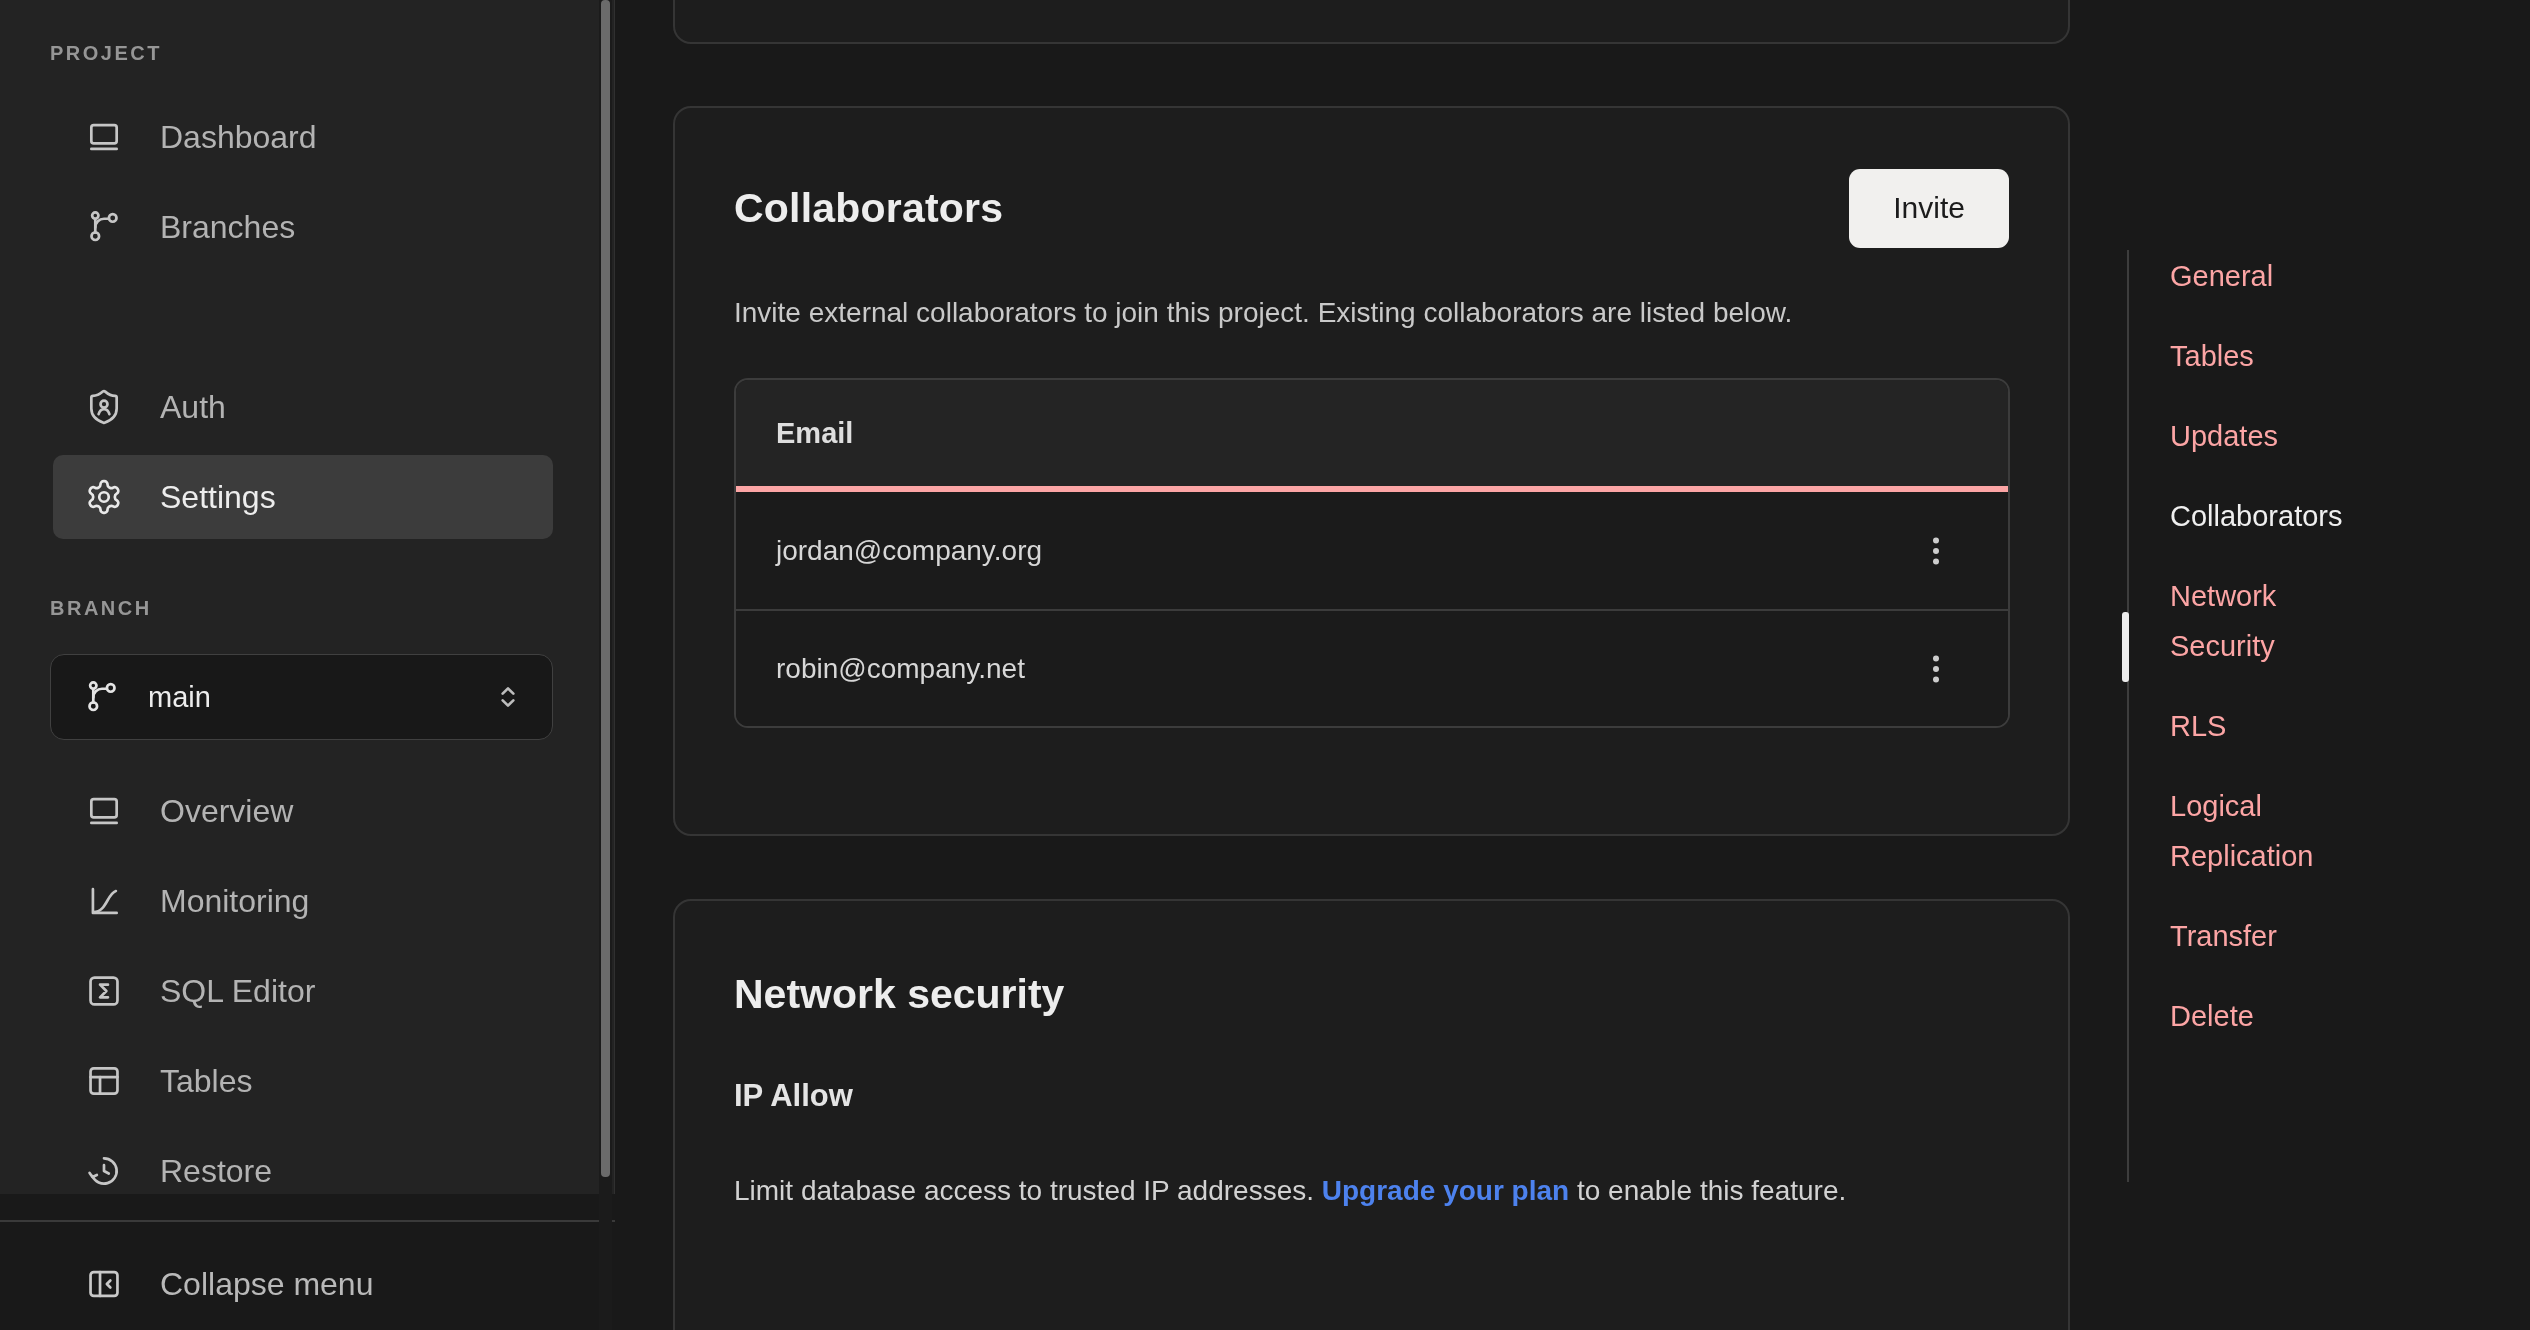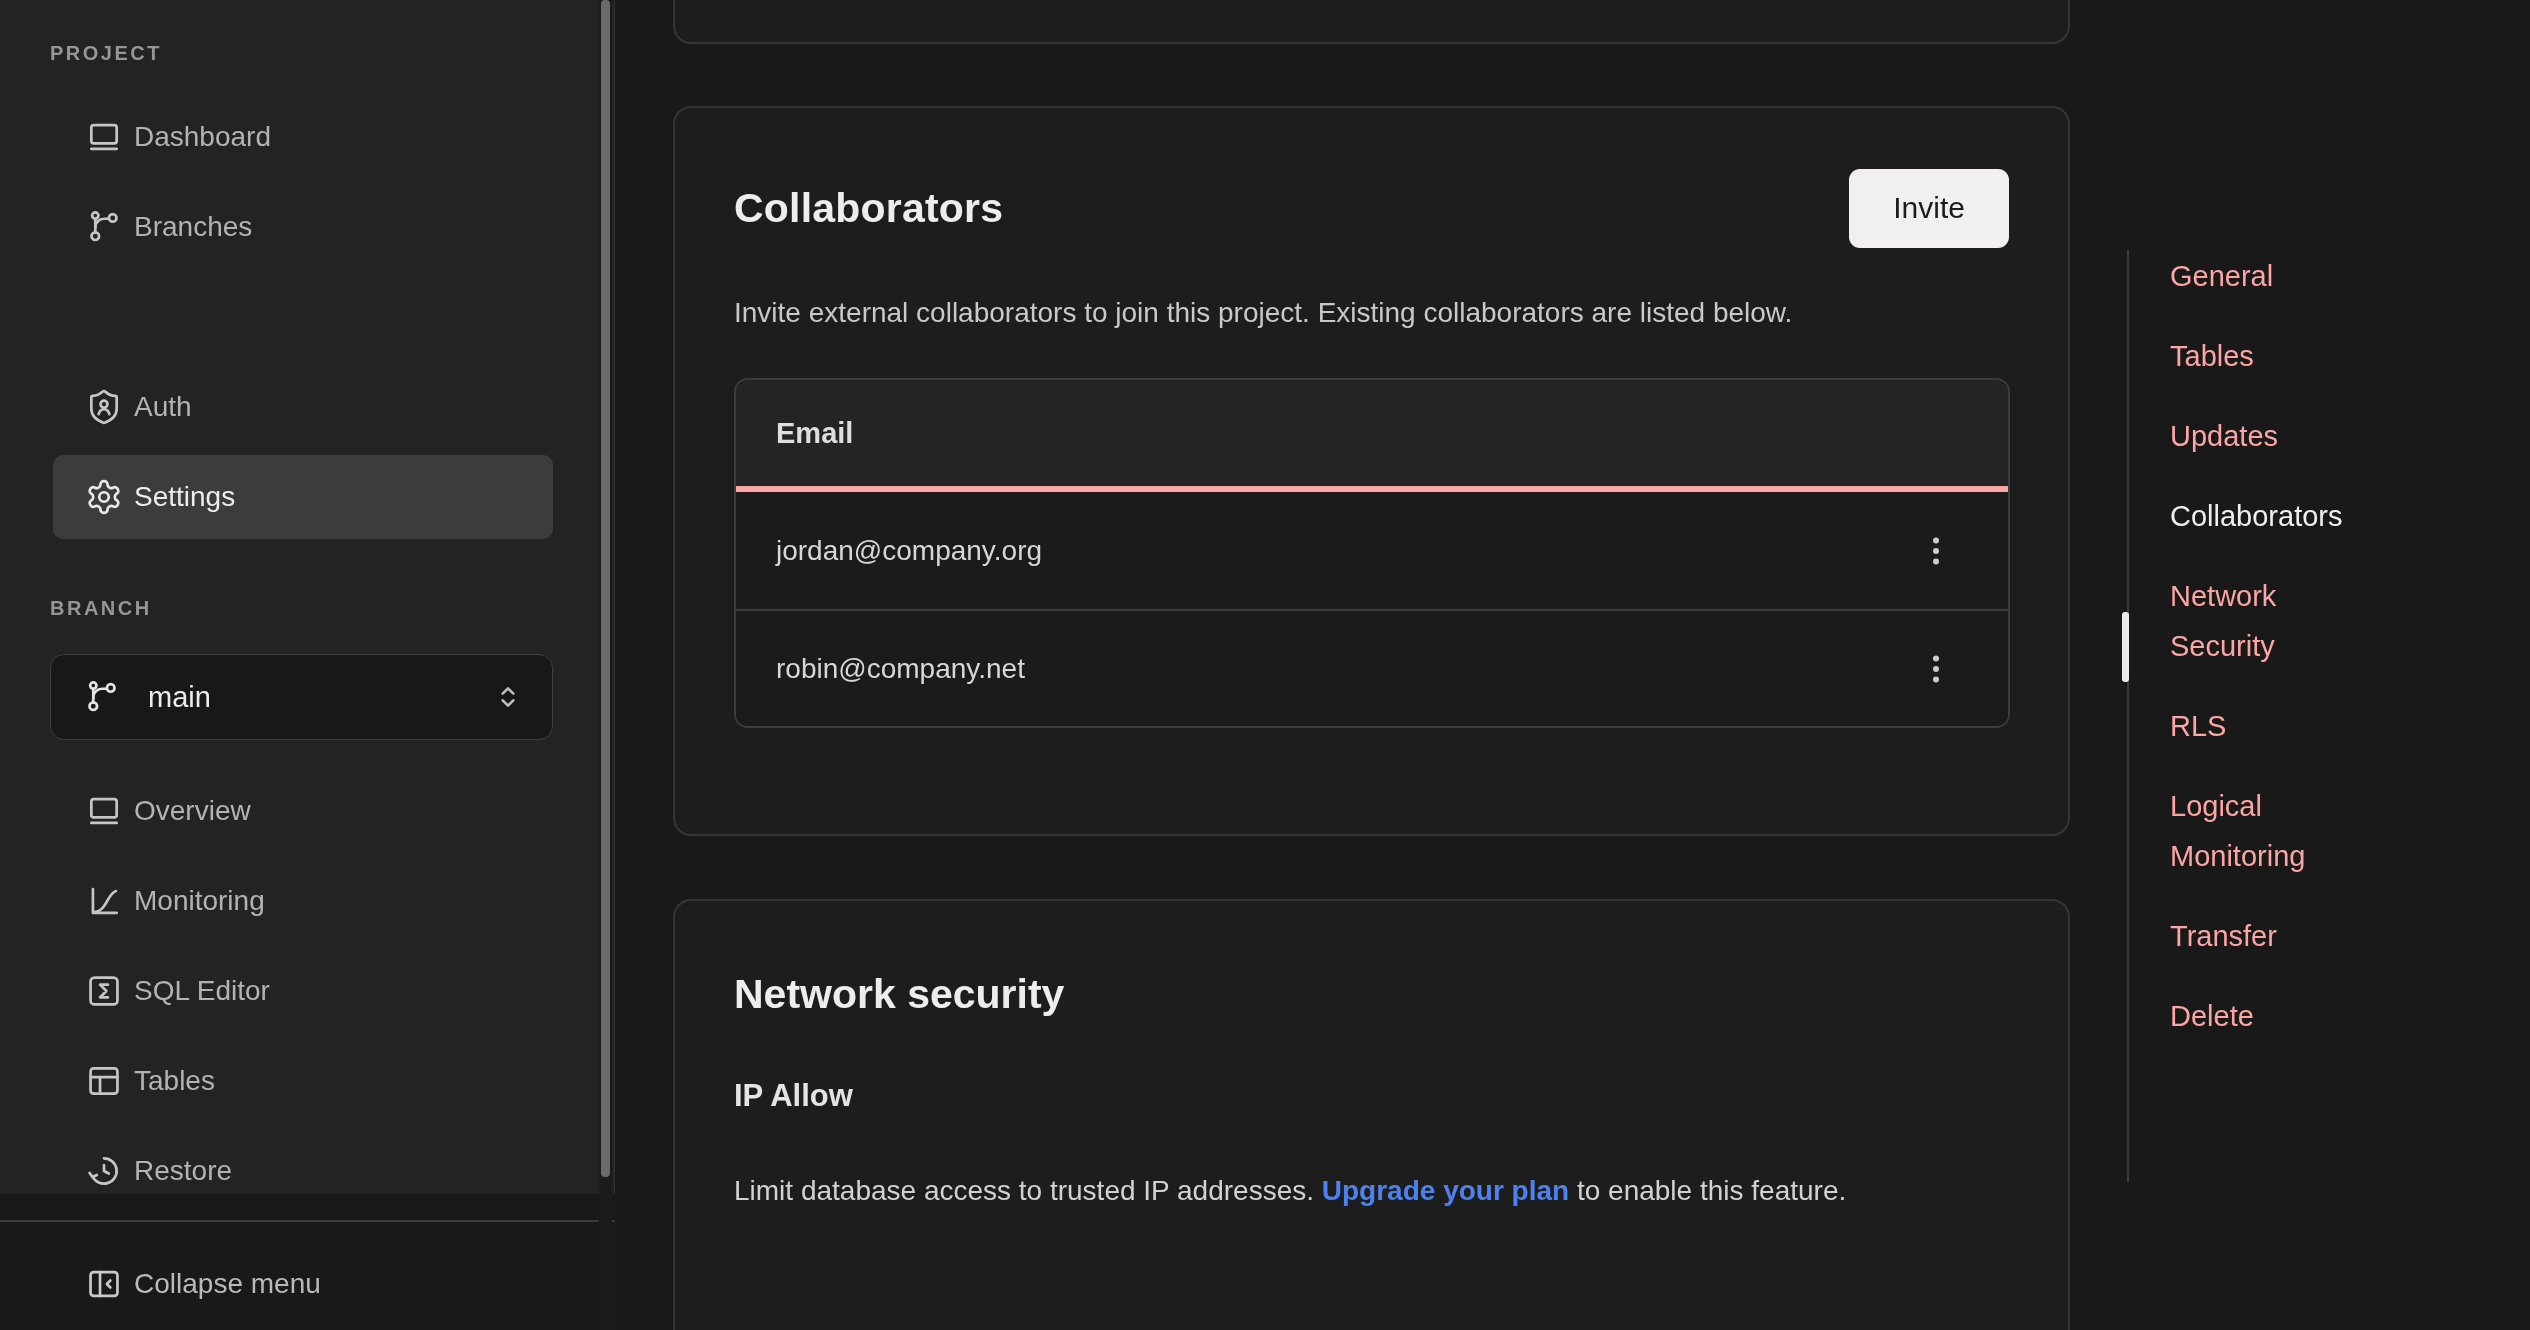--- a/index.html
+++ b/index.html
@@ -23,21 +23,21 @@
   }
   .side-label.project { top:42px; }
   .side-label.branch  { top:597px; }
 
   .side-item {
     position:absolute; left:53px; width:500px; height:84px;
     display:flex; align-items:center; padding-left:32px;
     border-radius:10px; cursor:pointer; color:#b3b3b3;
   }
   .side-item .ic { width:38px; height:38px; color:#c6c6c6; flex:0 0 38px; }
-  .side-item .lbl { margin-left:11px; font-size:28px; }
+  .side-item .lbl { margin-left:37px; font-size:32px; }
   .side-item.selected { background:#3c3c3c; color:#ededed; }
   .side-item.selected .ic { color:#e9e9e9; }
 
   .branch-select {
     position:absolute; left:50px; top:654px; width:503px; height:86px;
     background:#181818; border:1px solid #404040; border-radius:14px;
     display:flex; align-items:center; padding:0 28px 0 32px; cursor:pointer;
   }
   .branch-select .ic { width:38px; height:38px; color:#e4e4e4; }
   .branch-select .val { margin-left:27px; font-size:29px; font-weight:500; color:#ececec; flex:1; }
@@ -301,16 +301,16 @@
 <div class="section-nav-indicator"></div>
 <ul class="section-nav">
   <li>General</li>
   <li>Tables</li>
   <li>Updates</li>
   <li class="active">Collaborators</li>
   <li>Network
 Security</li>
   <li>RLS</li>
   <li>Logical
-Monitoring</li>
+Replication</li>
   <li>Transfer</li>
   <li>Delete</li>
 </ul>
 
 </body></html>

